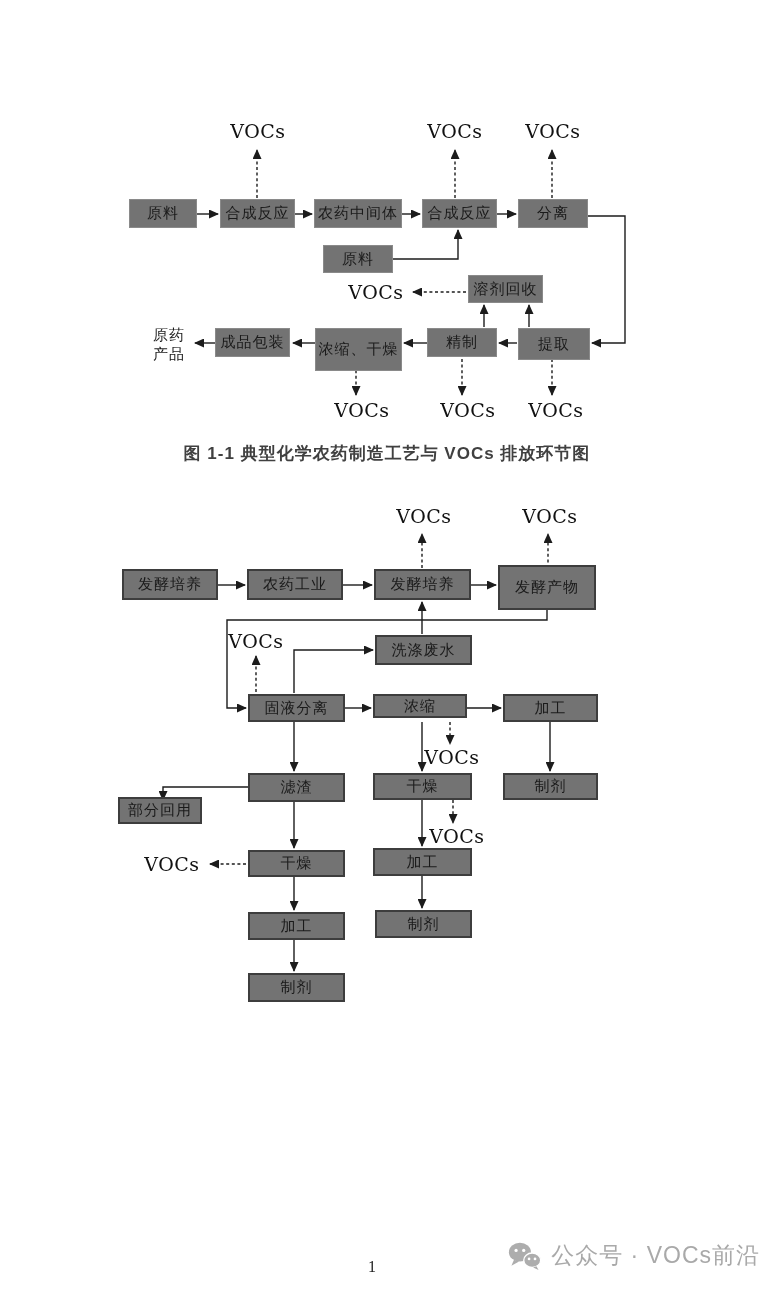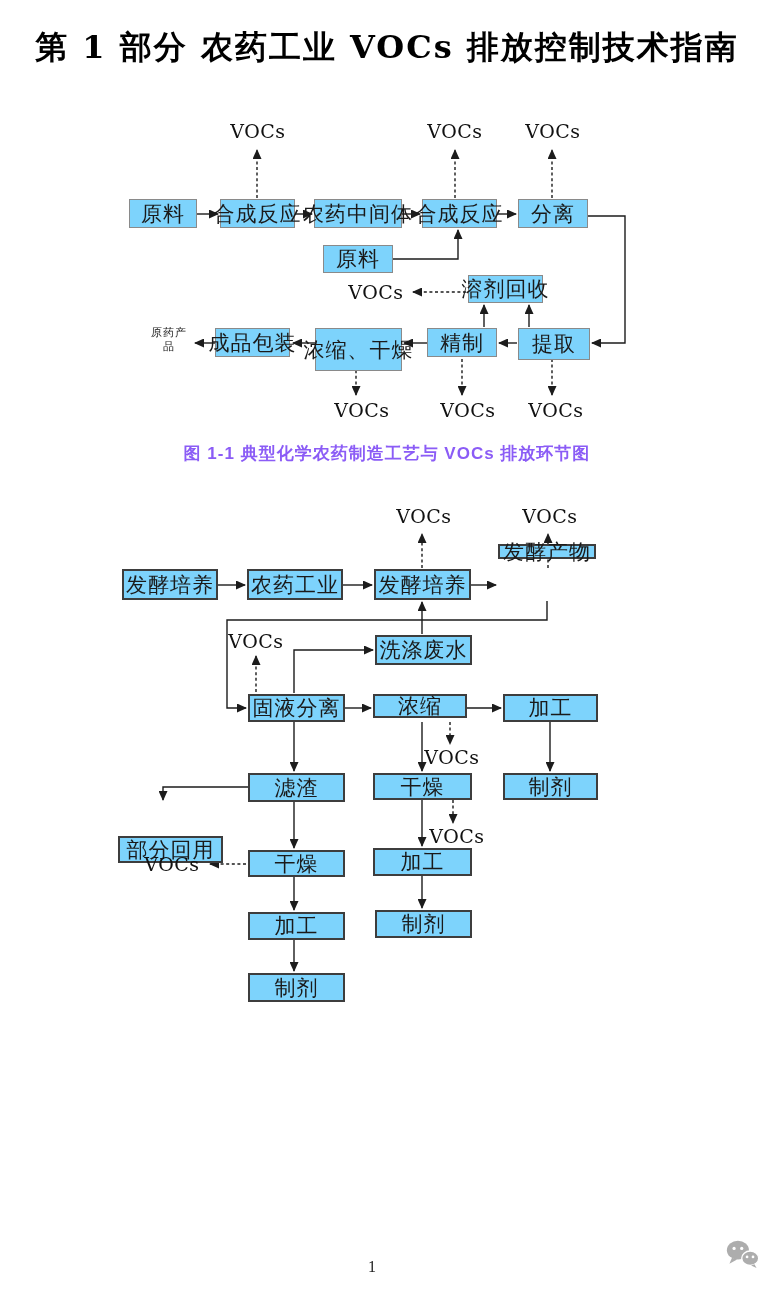--- a/index.html
+++ b/index.html
@@ -6,57 +6,56 @@
   #page{
     position:relative;width:774px;height:1296px;background:#ffffff;overflow:hidden;
     font-family:"Liberation Serif","DejaVu Serif",serif;color:#1a1a1a;
   }
   #page-title{
     position:absolute;left:0;top:26px;width:774px;text-align:center;
     font-size:32px;font-weight:700;letter-spacing:2px;
     font-family:"DejaVu Serif","Liberation Serif",serif;color:#000;
   }
   .node{
-    position:absolute;box-sizing:border-box;background:#7dd3fc;
+    position:absolute;box-sizing:border-box;background:#737373;
     display:flex;align-items:center;justify-content:center;
-    font-size:21px;letter-spacing:1px;white-space:nowrap;
+    font-size:15px;letter-spacing:1px;white-space:nowrap;
   }
   .d1{border:1px solid #8a8a8a;}
   .d2{border:2px solid #3d3d3d;}
   .plain-label{
-    position:absolute;font-size:11px;letter-spacing:1px;line-height:1.25;text-align:center;
+    position:absolute;font-size:15px;letter-spacing:1px;line-height:1.25;text-align:center;
   }
   .vocs{
     position:absolute;transform:translate(-50%,-50%);
     font-family:"DejaVu Serif","Liberation Serif",serif;
     font-size:19px;color:#111;letter-spacing:0.5px;white-space:nowrap;
   }
   .caption{
     position:absolute;left:0;width:774px;text-align:center;
     font-family:"Liberation Sans","DejaVu Sans",sans-serif;
-    font-weight:700;font-size:17px;color:#8b5cf6;letter-spacing:1px;
+    font-weight:700;font-size:17px;color:#404040;letter-spacing:1px;
   }
   #arrow-layer{position:absolute;left:0;top:0;pointer-events:none;}
   .sline{fill:none;stroke:#1c1c1c;stroke-width:1.4;}
   .dline{fill:none;stroke:#1c1c1c;stroke-width:1.4;stroke-dasharray:3 2.6;}
   #page-number{
     position:absolute;left:368px;top:1258px;font-size:16px;color:#222;
   }
   #watermark{
     position:absolute;right:14px;top:1240px;display:flex;align-items:center;gap:9px;
     color:#a9a9a9;font-family:"Liberation Sans","DejaVu Sans",sans-serif;
     font-size:23px;letter-spacing:1px;
   }
 </style>
 </head>
 <body>
 
 <div id="page">
 
-  <div id="page-title">第 1 部分  农药工业 VOCs 排放控制技术指南</div>
 
   <svg id="arrow-layer" width="774" height="1296" viewBox="0 0 774 1296">
     <defs>
       <marker id="ah" markerUnits="userSpaceOnUse" markerWidth="10" markerHeight="9" refX="9" refY="4.5" orient="auto">
         <path d="M0,0 L10,4.5 L0,9 Z" fill="#1c1c1c"></path>
       </marker>
     </defs>
 
     <g>
       <path class="sline" d="M197,214 L218,214" marker-end="url(#ah)"></path>
@@ -126,29 +125,29 @@
   <div class="vocs" style="left:376px;top:292px">VOCs</div>
   <div class="vocs" style="left:362px;top:410px">VOCs</div>
   <div class="vocs" style="left:468px;top:410px">VOCs</div>
   <div class="vocs" style="left:556px;top:410px">VOCs</div>
 
   <div class="caption" style="top:442px">图 1-1  典型化学农药制造工艺与 VOCs 排放环节图</div>
 
   <div class="node d2" style="left:122px;top:569px;width:96px;height:31px">发酵培养</div>
   <div class="node d2" style="left:247px;top:569px;width:96px;height:31px">农药工业</div>
   <div class="node d2" style="left:374px;top:569px;width:97px;height:31px">发酵培养</div>
-  <div class="node d2" style="left:498px;top:544px;width:98px;height:15px">发酵产物</div>
+  <div class="node d2" style="left:498px;top:565px;width:98px;height:45px">发酵产物</div>
   <div class="node d2" style="left:375px;top:635px;width:97px;height:30px">洗涤废水</div>
   <div class="node d2" style="left:248px;top:694px;width:97px;height:28px">固液分离</div>
   <div class="node d2" style="left:373px;top:694px;width:94px;height:24px">浓缩</div>
   <div class="node d2" style="left:503px;top:694px;width:95px;height:28px">加工</div>
   <div class="node d2" style="left:248px;top:773px;width:97px;height:29px">滤渣</div>
   <div class="node d2" style="left:373px;top:773px;width:99px;height:27px">干燥</div>
   <div class="node d2" style="left:503px;top:773px;width:95px;height:27px">制剂</div>
-  <div class="node d2" style="left:118px;top:836px;width:105px;height:27px">部分回用</div>
+  <div class="node d2" style="left:118px;top:797px;width:84px;height:27px">部分回用</div>
   <div class="node d2" style="left:248px;top:850px;width:97px;height:27px">干燥</div>
   <div class="node d2" style="left:373px;top:848px;width:99px;height:28px">加工</div>
   <div class="node d2" style="left:375px;top:910px;width:97px;height:28px">制剂</div>
   <div class="node d2" style="left:248px;top:912px;width:97px;height:28px">加工</div>
   <div class="node d2" style="left:248px;top:973px;width:97px;height:29px">制剂</div>
 
   <div class="vocs" style="left:424px;top:516px">VOCs</div>
   <div class="vocs" style="left:550px;top:516px">VOCs</div>
   <div class="vocs" style="left:256px;top:641px">VOCs</div>
   <div class="vocs" style="left:452px;top:757px">VOCs</div>
@@ -162,15 +161,16 @@
     <svg width="34" height="28" viewBox="0 0 40 33">
       <ellipse cx="14" cy="12" rx="13" ry="11" fill="#adadad"></ellipse>
       <path d="M7,21 L4,28 L13,23 Z" fill="#adadad"></path>
       <circle cx="9.5" cy="10" r="1.9" fill="#ffffff"></circle>
       <circle cx="18.5" cy="10" r="1.9" fill="#ffffff"></circle>
       <ellipse cx="28.5" cy="21.5" rx="10" ry="8.5" fill="#adadad" stroke="#ffffff" stroke-width="1.6"></ellipse>
       <path d="M33.5,28.5 L36,33 L29.5,30 Z" fill="#adadad"></path>
       <circle cx="24.8" cy="20" r="1.6" fill="#ffffff"></circle>
       <circle cx="31.8" cy="20" r="1.6" fill="#ffffff"></circle>
     </svg>
+    <span>公众号 · VOCs前沿</span>
   </div>
 
 </div>
 
 </body></html>

